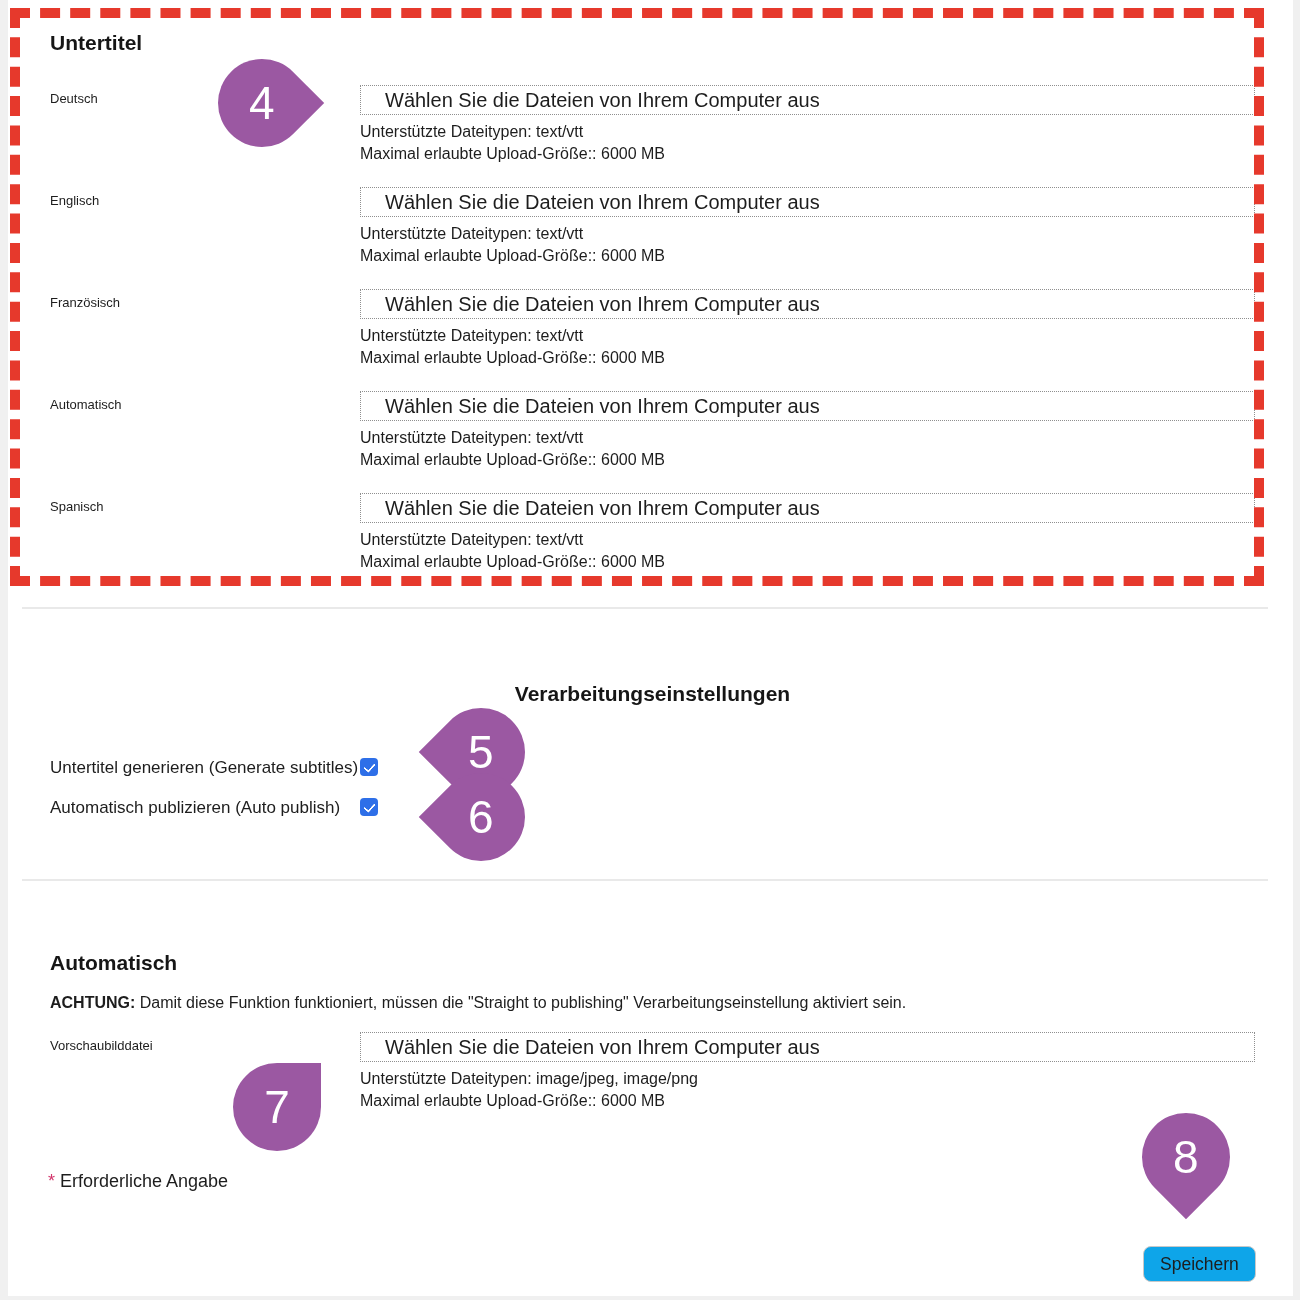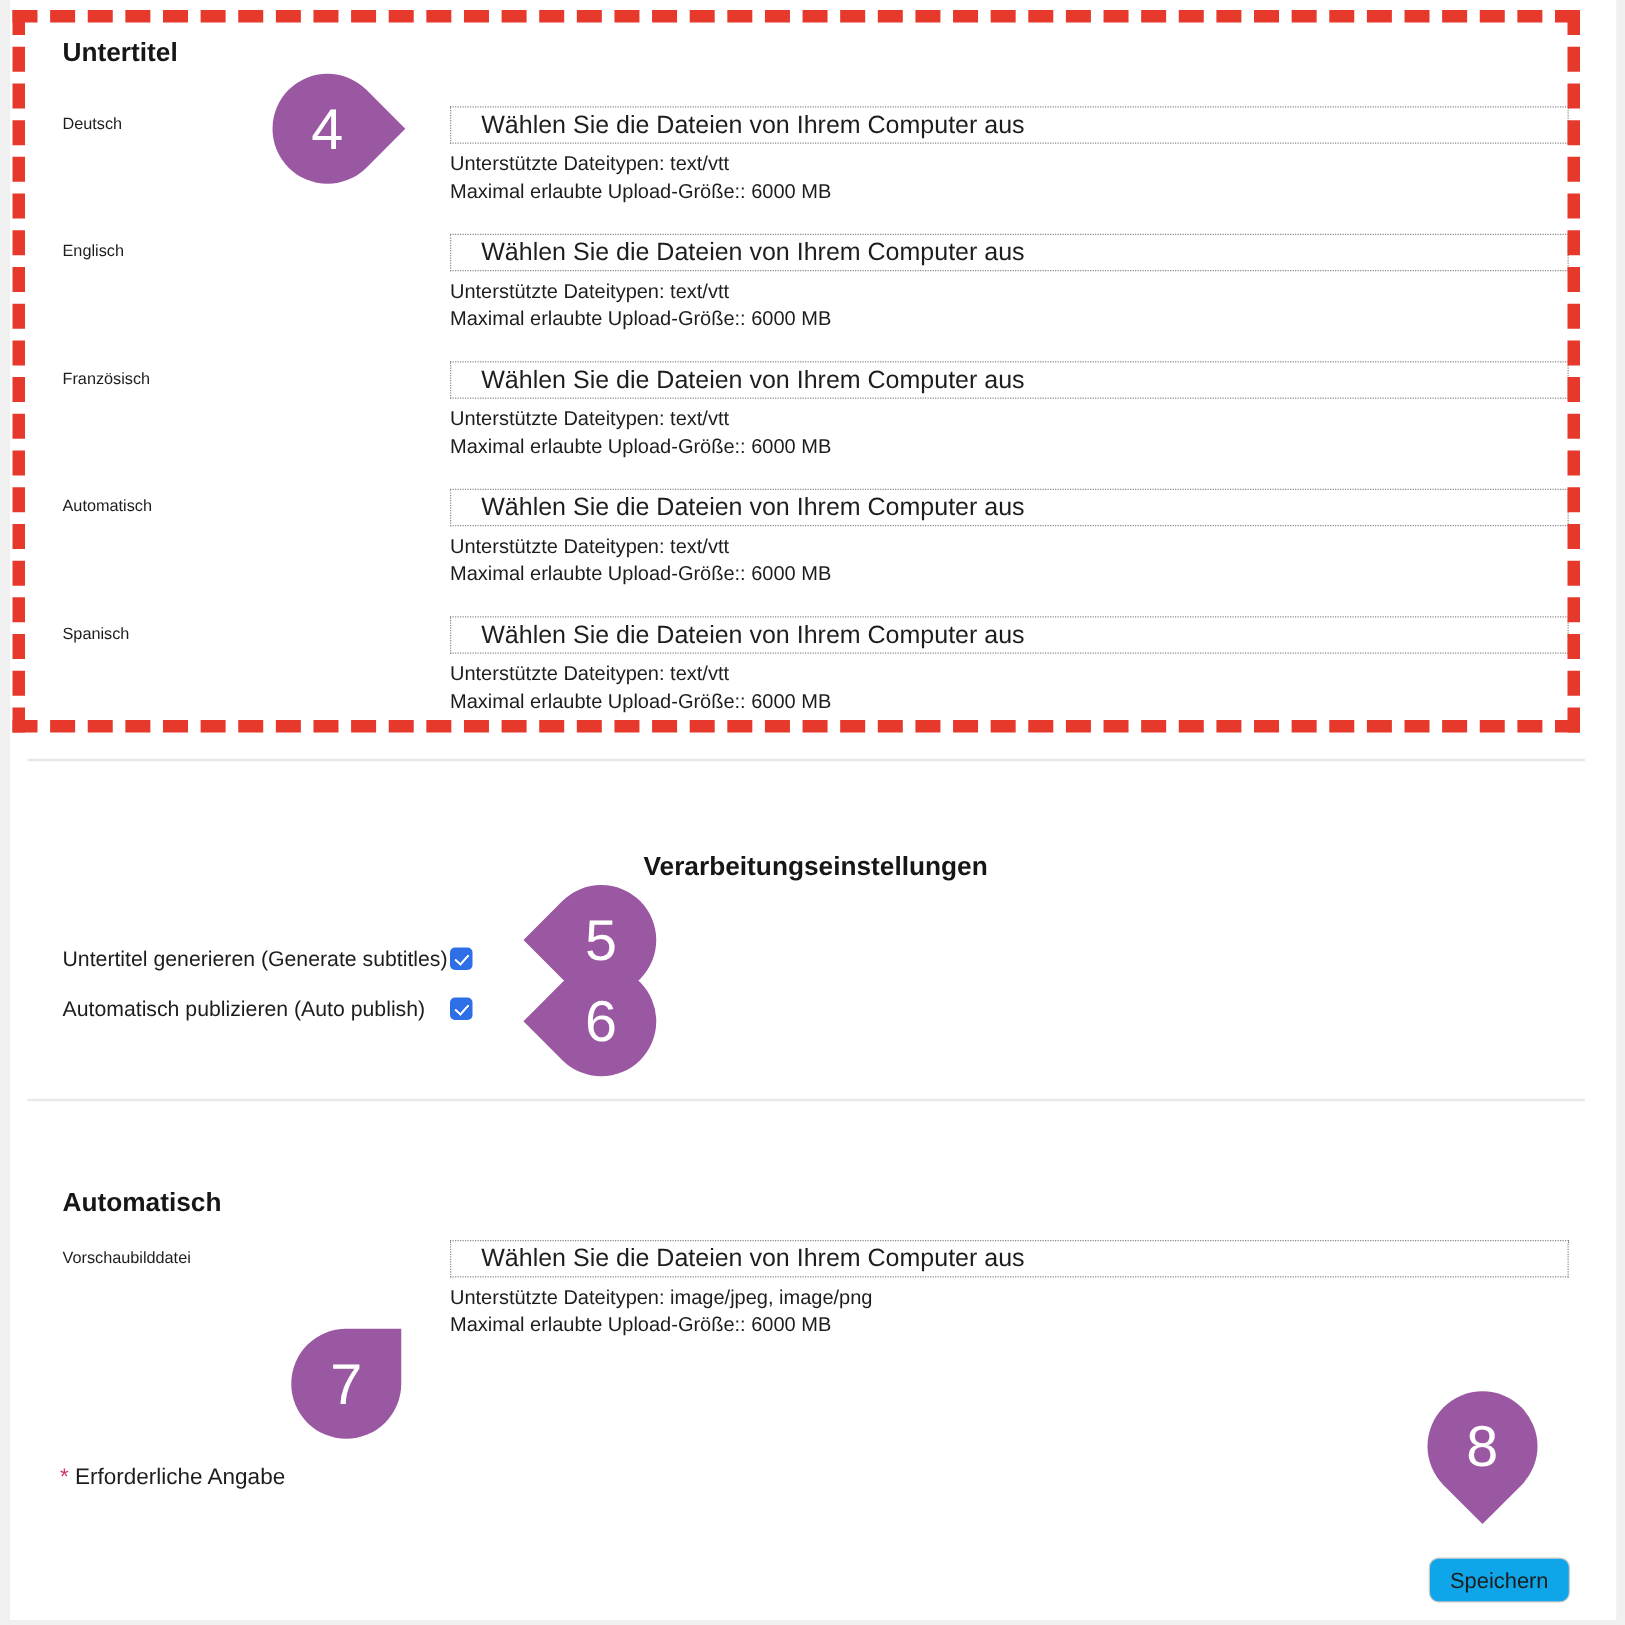--- a/index.html
+++ b/index.html
@@ -170,20 +170,21 @@
   </div>
 
   <div class="cb-row">
     <div class="field-label">Automatisch publizieren (Auto publish)</div>
     <span class="checkbox checked"></span>
   </div>
 </section>
 
 <section id="sec-preview">
   <h2 class="section-title">Automatisch</h2>
+  <p class="notice"><b>ACHTUNG:</b><span> Damit diese Funktion funktioniert, müssen die "Straight to publishing" Verarbeitungseinstellung aktiviert sein.</span></p>
 
   <div class="form-row">
     <div class="field-label">Vorschaubilddatei</div>
     <div class="field">
       <div class="file-btn">Wählen Sie die Dateien von Ihrem Computer aus</div>
       <div class="helper">
         <div>Unterstützte Dateitypen: image/jpeg, image/png</div>
         <div>Maximal erlaubte Upload-Größe:: 6000 MB</div>
       </div>
     </div>

